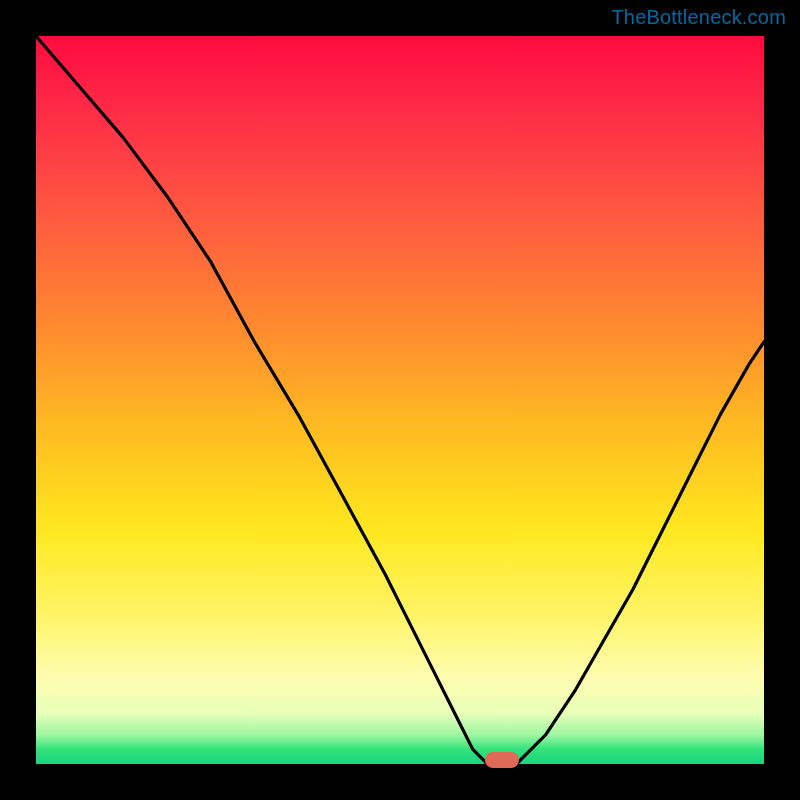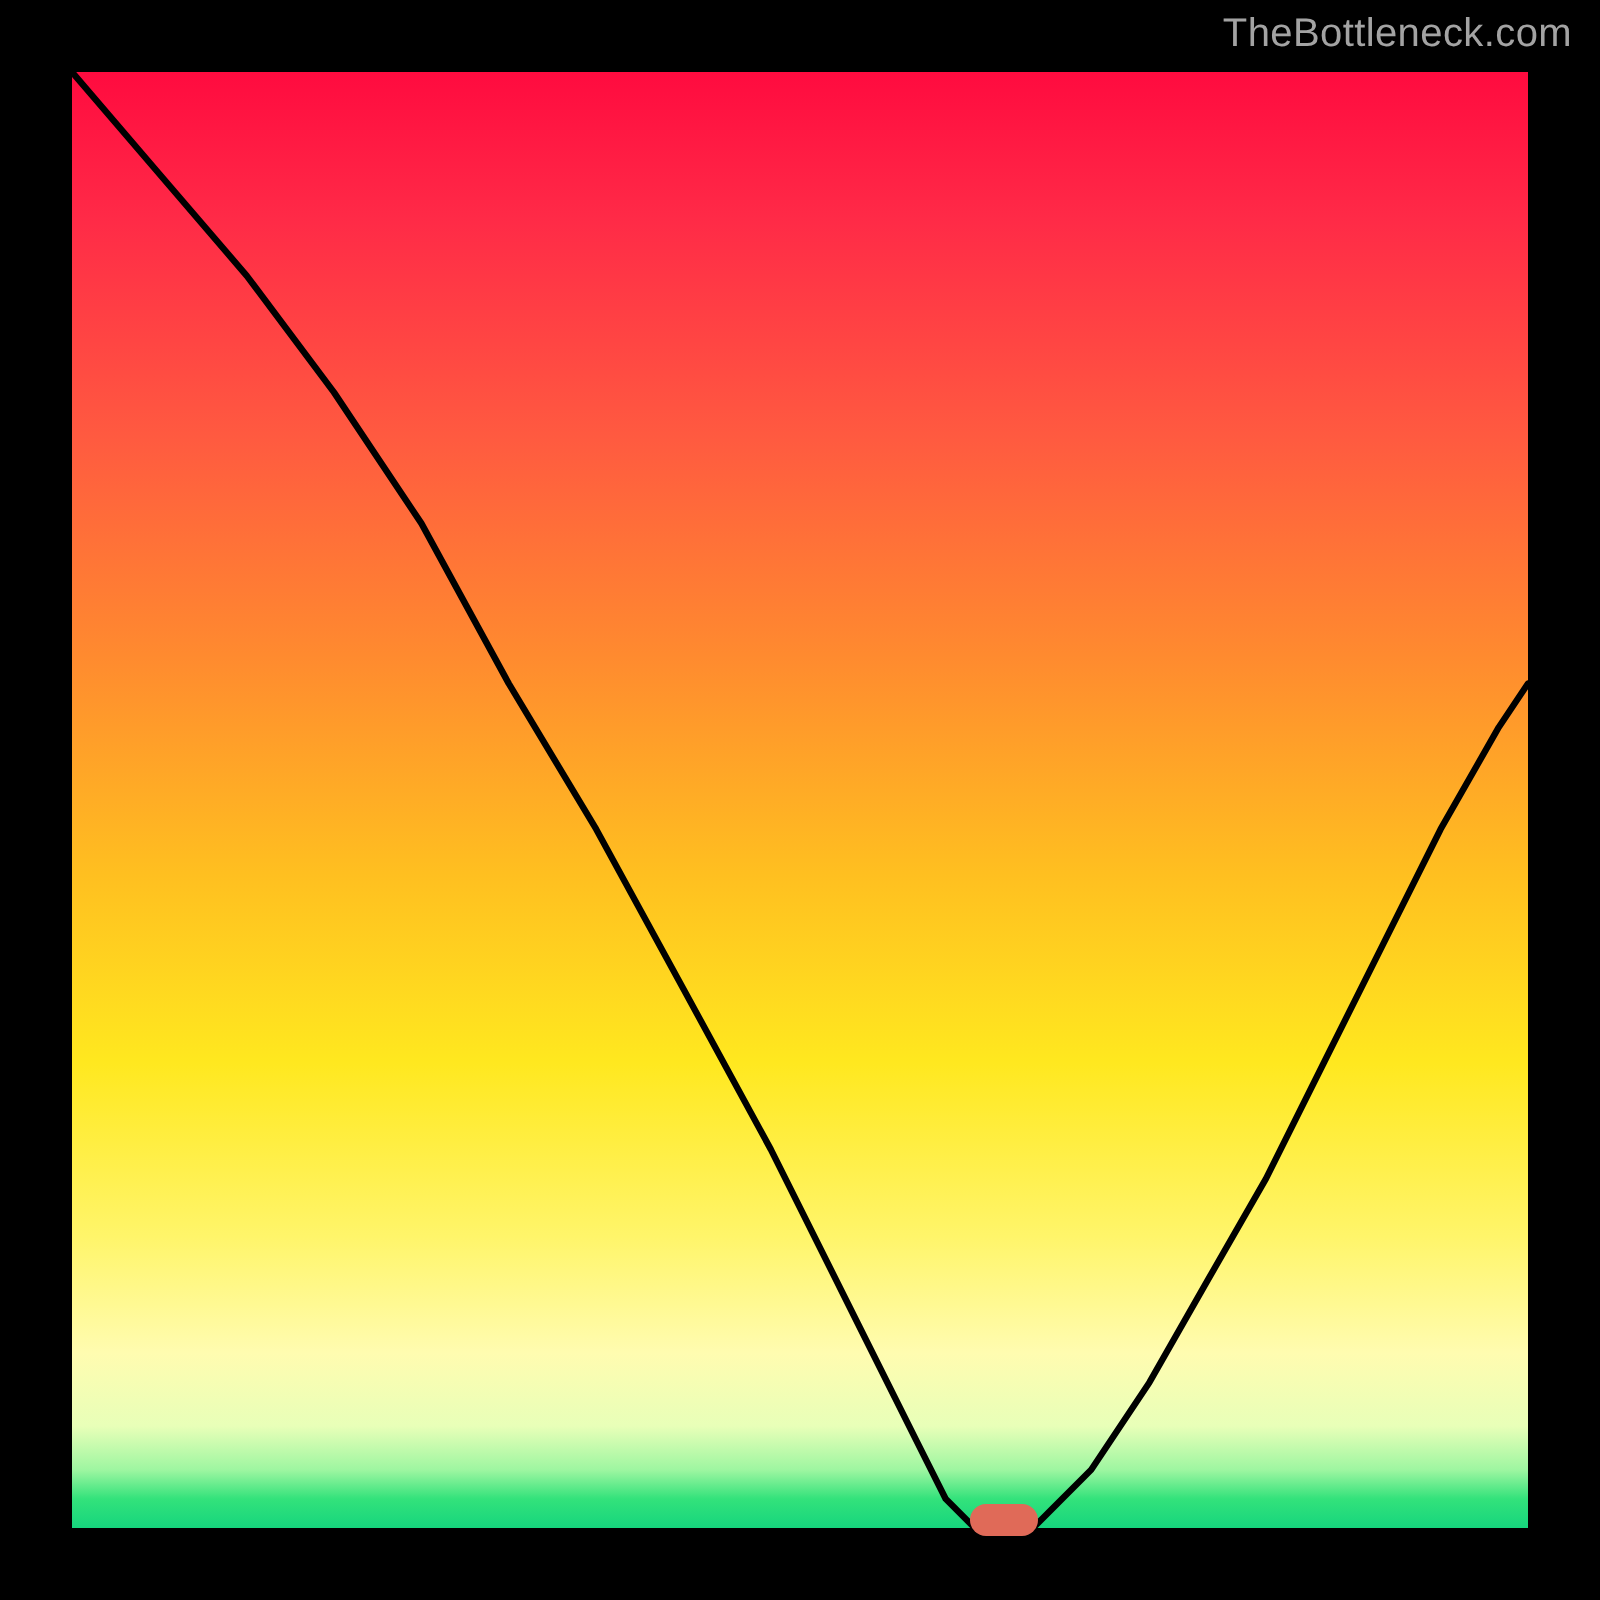--- a/index.html
+++ b/index.html
@@ -34,21 +34,21 @@
       #fffcb0 88%,
       #e8ffb8 93%,
       #9ef6a1 96%,
       #33e27b 98%,
       #16d57d 100%);
   }
   .watermark {
     position: absolute;
     top: 6px;
     right: 14px;
-    color: #a3a3a3;
+    color: #0369a1;
     font-size: 20px;
     font-weight: 500;
     letter-spacing: 0.2px;
     pointer-events: none;
   }
   .curve-svg {
     position: absolute;
     left: 36px;
     top: 36px;
     width: 728px;

